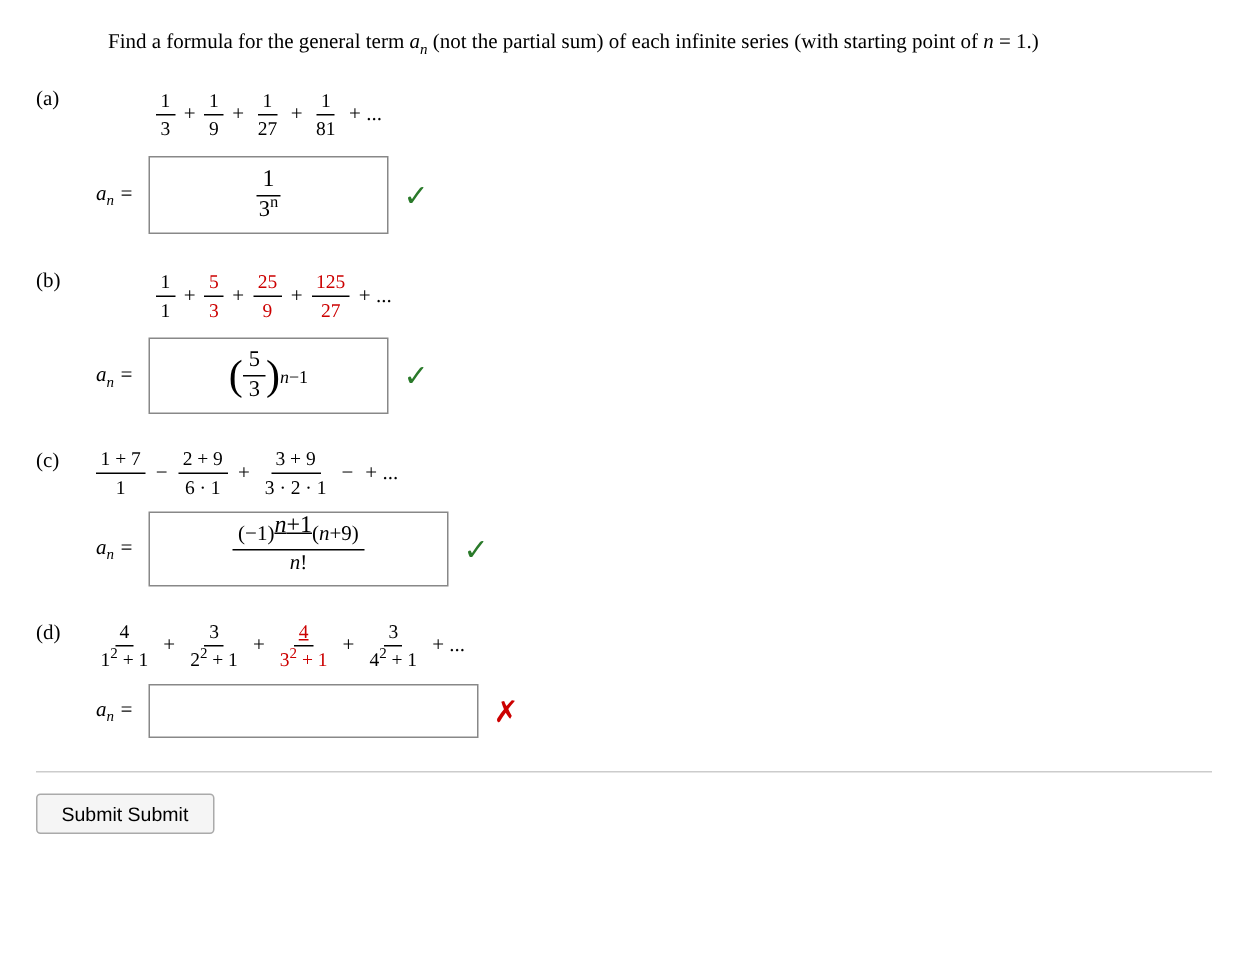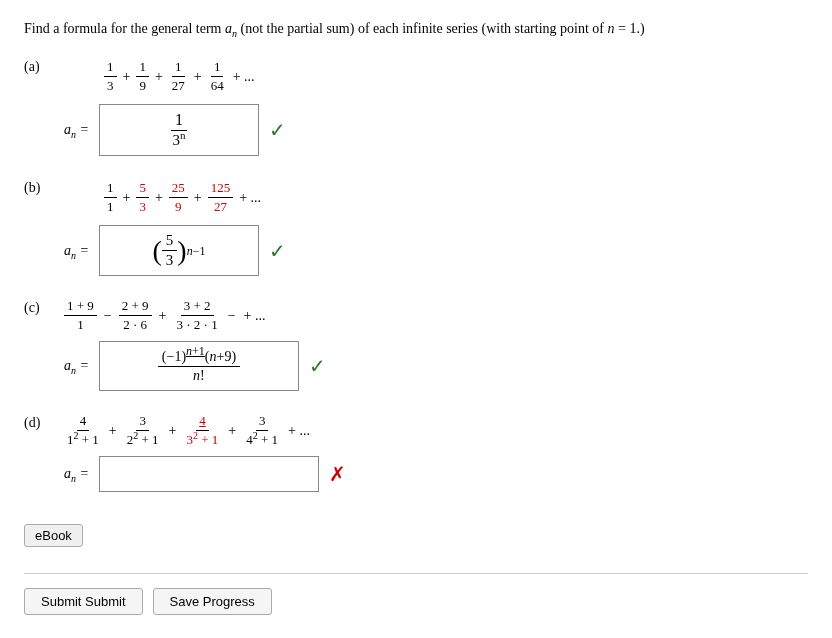--- a/index.html
+++ b/index.html
@@ -13,20 +13,21 @@
     }
 
     .page-container {
       padding: 18px 24px 12px 24px;
     }
 
     .instructions {
       font-size: 14px;
       margin-bottom: 18px;
       line-height: 1.5;
+      margin-left: 48px;
     }
 
     .part-block {
       margin-bottom: 22px;
     }
 
     .part-label {
       font-size: 14px;
       margin-bottom: 6px;
       display: flex;
@@ -214,21 +215,21 @@
           <span class="den">9</span>
         </span>
         <span class="plus-op">+</span>
         <span class="frac">
           <span class="num">1</span>
           <span class="den">27</span>
         </span>
         <span class="plus-op">+</span>
         <span class="frac">
           <span class="num">1</span>
-          <span class="den">64</span>
+          <span class="den">81</span>
         </span>
         <span class="plus-op">+ ...</span>
       </div>
     </div>
     <div class="answer-row">
       <span class="an-label"><em>a<sub>n</sub></em> =</span>
       <div class="answer-box">
         <span class="ans-frac">
           <span class="num" style="font-size:16px;">1</span>
           <span class="den" style="font-size:15px;">3<sup style="font-size:11px;">n</sup></span>
@@ -279,43 +280,43 @@
       </div>
       <span class="check-icon">✓</span>
     </div>
   </div>
 
   <div class="part-block">
     <div class="part-label">
       <span class="part-letter">(c)</span>
       <div style="display:flex;align-items:center;flex-wrap:wrap;gap:2px;font-size:14px;">
         <span class="frac">
-          <span class="num">1 + 9</span>
+          <span class="num">1 + 7</span>
           <span class="den">1</span>
         </span>
         <span class="minus-op">−</span>
         <span class="frac">
           <span class="num">2 + 9</span>
-          <span class="den">2 · 6</span>
-        </span>
-        <span class="plus-op">+</span>
-        <span class="frac">
-          <span class="num">3 + 2</span>
+          <span class="den">6 · 1</span>
+        </span>
+        <span class="plus-op">+</span>
+        <span class="frac">
+          <span class="num">3 + 9</span>
           <span class="den">3 · 2 · 1</span>
         </span>
         <span class="minus-op">−</span>
         <span class="plus-op">+ ...</span>
       </div>
     </div>
     <div class="answer-row">
       <span class="an-label"><em>a<sub>n</sub></em> =</span>
       <div class="answer-box" style="min-width:200px;">
         <span class="ans-frac">
           <span class="num" style="font-size:14px;">
-            (−1)<sup style="font-size:12px;text-decoration:underline;"><em>n</em>+1</sup>(<em>n</em>+9)
+            (−1)<sup style="font-size:16px;text-decoration:underline;"><em>n</em>+1</sup>(<em>n</em>+9)
           </span>
           <span class="den" style="font-size:14px;"><em>n</em>!</span>
         </span>
       </div>
       <span class="check-icon">✓</span>
     </div>
   </div>
 
   <div class="part-block">
     <div class="part-label">
@@ -343,22 +344,18 @@
         <span class="plus-op">+ ...</span>
       </div>
     </div>
     <div class="answer-row">
       <span class="an-label"><em>a<sub>n</sub></em> =</span>
       <input class="answer-box-input" type="text" value="" style="">
       <span class="cross-icon">✗</span>
     </div>
   </div>
 
-  <div style="margin-bottom:14px;">
-    <button class="ebook-btn">eBook</button>
-  </div>
 
   <div class="footer-buttons">
     <button class="footer-btn">Submit Submit</button>
-    <button class="footer-btn">Save Progress</button>
   </div>
 
 </div>
 
 </body></html>

